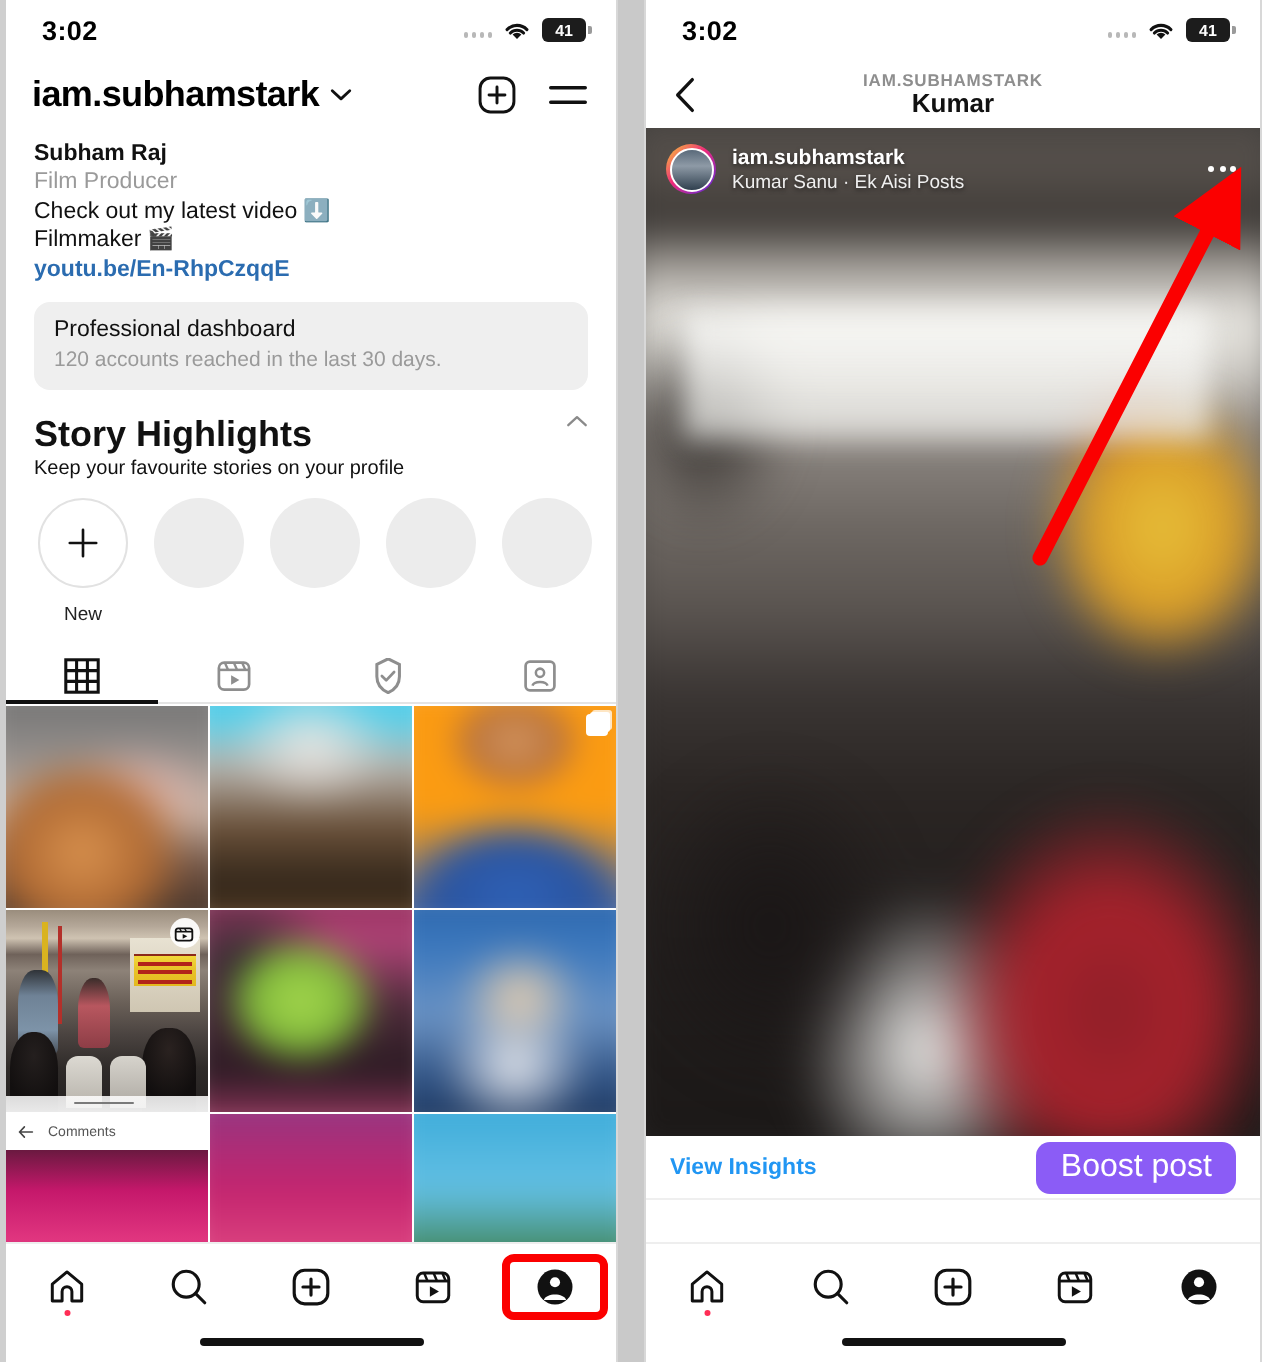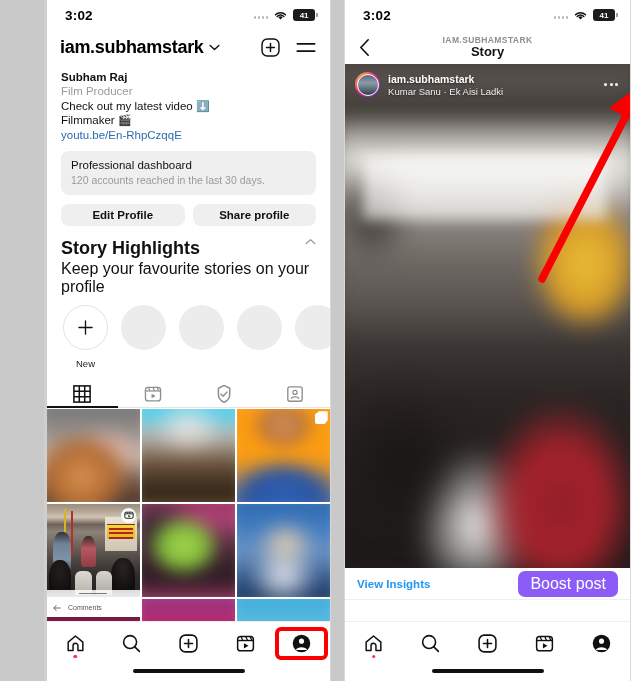--- a/index.html
+++ b/index.html
@@ -3,21 +3,21 @@
 <meta charset="utf-8">
 <style>
   * { box-sizing: border-box; margin: 0; padding: 0; }
   body {
     width: 631px; height: 681px;
     background: #c9c9c9;
     font-family: "Liberation Sans", sans-serif;
     overflow: hidden;
     position: relative;
   }
-  .stage { position: absolute; inset: 0; display: flex; gap: 13px; padding-left: 44px; }
+  .stage { position: absolute; inset: 0; display: flex; gap: 13px; }
 
   .phone {
     width: 315px; height: 681px;
     background: #ffffff;
     position: relative;
     overflow: hidden;
     border-left: 1px solid #d8d8d8;
     border-right: 1px solid #d8d8d8;
   }
   .phone.left { border-left: 3px solid #cfcfcf; }
@@ -50,40 +50,40 @@
     padding: 0 14px 0 13px;
   }
   .prof-user { display:flex; align-items:center; gap:5px; }
   .prof-user-name { font-size: 18px; font-weight: 700; color:#000; letter-spacing:-.3px; }
   .prof-actions { display:flex; align-items:center; gap:16px; }
 
   .bio { padding: 6px 14px 0 14px; }
   .bio-name { font-size: 11.5px; font-weight: 700; color:#111; line-height:14px; }
   .bio-cat  { font-size: 11.5px; color:#9a9a9a; line-height:14.5px; }
   .bio-line { font-size: 11.5px; color:#111; line-height:14.5px; }
-  .bio-link { font-size: 11.5px; color:#2b6cb0; line-height:15px; display:block; }
+  .bio-link { font-size: 11.5px; color:#2b6cb0; line-height:15px; display:block;font-weight:bold; }
   .emoji { font-size: 11px; }
 
   .dash {
     margin: 8px 14px 0 14px; background:#efefef; border-radius:8px;
     padding: 8px 10px 9px 10px;
   }
   .dash-t { font-size: 11.5px; font-weight:400; color:#111; }
   .dash-s { font-size: 10.5px; color:#9a9a9a; margin-top:3px; }
 
   .btnrow { display:flex; gap:8px; margin: 9px 14px 0 14px; }
   .gbtn {
     flex:1; background:#efefef; border-radius:8px; height:22px;
     display:flex; align-items:center; justify-content:center;
     font-size:11.5px; font-weight:700; color:#111;
   }
 
   .hl-head { display:flex; align-items:flex-start; justify-content:space-between; padding: 12px 14px 0 14px; }
   .hl-title { font-size: 18px; font-weight:700; color:#111; }
-  .hl-sub { font-size: 16px; color:#111; padding: 1px 14px 0 14px; }
+  .hl-sub { font-size: 10px; color:#111; padding: 1px 14px 0 14px; }
 
   .hl-row { display:flex; gap:13px; padding: 9px 14px 0 16px; }
   .hl-item { width: 45px; display:flex; flex-direction:column; align-items:center; }
   .hl-circ { width:45px; height:45px; border-radius:50%; background:#ececec; }
   .hl-circ.new { background:#fff; border:1px solid #e2e2e2; display:flex; align-items:center; justify-content:center; }
   .hl-lbl { font-size:9.5px; color:#222; margin-top:8px; }
 
   .tabs { display:flex; margin-top:12px; border-bottom:1px solid #e4e4e4; }
   .tab { flex:1; height:26px; display:flex; align-items:center; justify-content:center; position:relative; }
   .tab.active:after {
@@ -272,24 +272,20 @@
         <span class="emoji">🎬</span>
       </div>
       <span class="bio-link">youtu.be/En-RhpCzqqE</span>
     </div>
 
     <div class="dash">
       <div class="dash-t">Professional dashboard</div>
       <div class="dash-s">120 accounts reached in the last 30 days.</div>
     </div>
 
-    <div class="btnrow">
-      <div class="gbtn">Edit Profile</div>
-      <div class="gbtn">Share profile</div>
-    </div>
 
     <div class="hl-head">
       <div class="hl-title">Story Highlights</div>
       <svg width="11" height="7" viewBox="0 0 12 8">
         <path d="M1 6.4 L6 1.8 L11 6.4" stroke="#8a8a8a" stroke-width="1.3" fill="none" stroke-linecap="round" stroke-linejoin="round"></path>
       </svg>
     </div>
     <div class="hl-sub">Keep your favourite stories on your profile</div>
 
     <div class="hl-row">
@@ -490,36 +486,36 @@
         <div class="st-batt">41</div>
       </div>
     </div>
 
     <div class="post-top">
       <svg width="11" height="19" viewBox="0 0 12 20">
         <path d="M10 1.6 L2 10 L10 18.4" stroke="#111" stroke-width="1.8" fill="none" stroke-linecap="round" stroke-linejoin="round"></path>
       </svg>
       <div class="pt-center">
         <div class="pt-kicker">IAM.SUBHAMSTARK</div>
-        <div class="pt-title">Story</div>
+        <div class="pt-title">Kumar</div>
       </div>
     </div>
 
     <div class="media">
       <div class="media-bg"></div>
       <div class="media-bg2"></div>
       <div class="media-cap"></div>
 
       <div class="post-head">
         <div class="avatar">
             <div class="avatar-in"></div>
           </div>
         <div class="ph-text">
           <div class="ph-user">iam.subhamstark</div>
-          <div class="ph-audio">Kumar Sanu · Ek Aisi Ladki</div>
+          <div class="ph-audio">Kumar Sanu · Ek Aisi Posts</div>
         </div>
         <div class="ph-more">
             <i></i>
             <i></i>
             <i></i>
           </div>
       </div>
 
       <svg class="arrow" width="315" height="504" viewBox="0 0 315 504">
         <defs>

